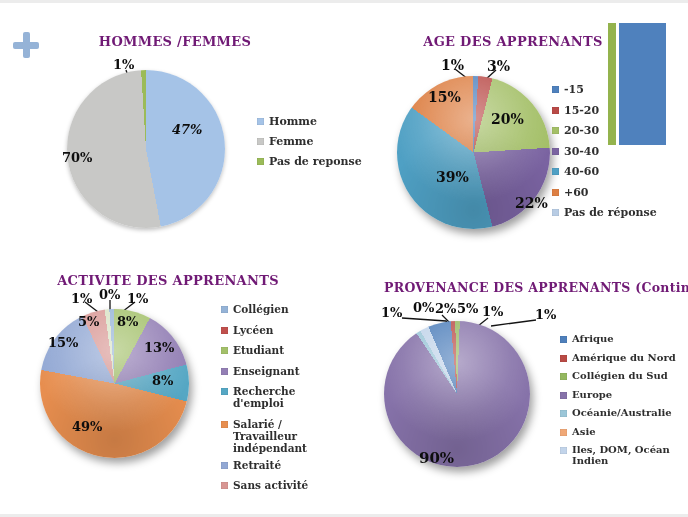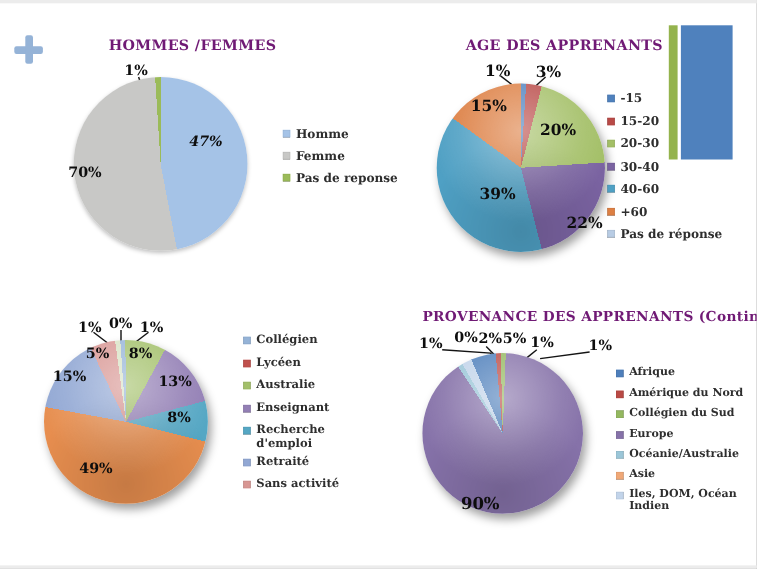--- a/index.html
+++ b/index.html
@@ -137,20 +137,21 @@
     <div class="lrow">
         <span class="sw" style="background: rgb(221, 127, 67);"></span>
         <span>+60</span>
       </div>
     <div class="lrow">
         <span class="sw" style="background: rgb(184, 204, 228);"></span>
         <span>Pas de réponse</span>
       </div>
   </div>
 
+  <h2 class="title t-activity">ACTIVITE DES APPRENANTS</h2>
   <div class="pie glossy p-activity" style="background: conic-gradient(from -4deg, rgb(149, 179, 215) 0deg, rgb(149, 179, 215) 3.6deg, rgb(163, 192, 106) 3.6deg, rgb(163, 192, 106) 32.4deg, rgb(147, 127, 181) 32.4deg, rgb(147, 127, 181) 79.2deg, rgb(85, 167, 196) 79.2deg, rgb(85, 167, 196) 108deg, rgb(231, 142, 79) 108deg, rgb(231, 142, 79) 284.4deg, rgb(146, 168, 212) 284.4deg, rgb(146, 168, 212) 338.4deg, rgb(216, 150, 147) 338.4deg, rgb(216, 150, 147) 356.4deg, rgb(217, 227, 197) 356.4deg, rgb(217, 227, 197) 360deg);"></div>
   <span class="pl" style="left:71px;top:288px;">1%</span>
   <span class="pl" style="left:99px;top:284px;">0%</span>
   <span class="pl" style="left:127px;top:288px;">1%</span>
   <span class="pl" style="left:78px;top:311px;">5%</span>
   <span class="pl" style="left:117px;top:311px;">8%</span>
   <span class="pl" style="left:144px;top:337px;">13%</span>
   <span class="pl" style="left:152px;top:370px;">8%</span>
   <span class="pl" style="left:48px;top:332px;">15%</span>
   <span class="pl" style="left:72px;top:416px;">49%</span>
@@ -158,29 +159,33 @@
     <div class="lrow">
         <span class="sw" style="background: rgb(149, 179, 215);"></span>
         <span>Collégien</span>
       </div>
     <div class="lrow">
         <span class="sw" style="background: rgb(192, 80, 77);"></span>
         <span>Lycéen</span>
       </div>
     <div class="lrow">
         <span class="sw" style="background: rgb(163, 192, 106);"></span>
-        <span>Australie</span>
+        <span>Etudiant</span>
       </div>
     <div class="lrow">
         <span class="sw" style="background: rgb(147, 127, 181);"></span>
         <span>Enseignant</span>
       </div>
     <div class="lrow">
         <span class="sw" style="background: rgb(85, 167, 196);"></span>
         <span>Recherche d'emploi</span>
+      </div>
+    <div class="lrow">
+        <span class="sw" style="background: rgb(231, 142, 79);"></span>
+        <span>Salarié / Travailleur indépendant</span>
       </div>
     <div class="lrow tight">
         <span class="sw" style="background: rgb(146, 168, 212);"></span>
         <span>Retraité</span>
       </div>
     <div class="lrow">
         <span class="sw" style="background: rgb(216, 150, 147);"></span>
         <span>Sans activité</span>
       </div>
   </div>

